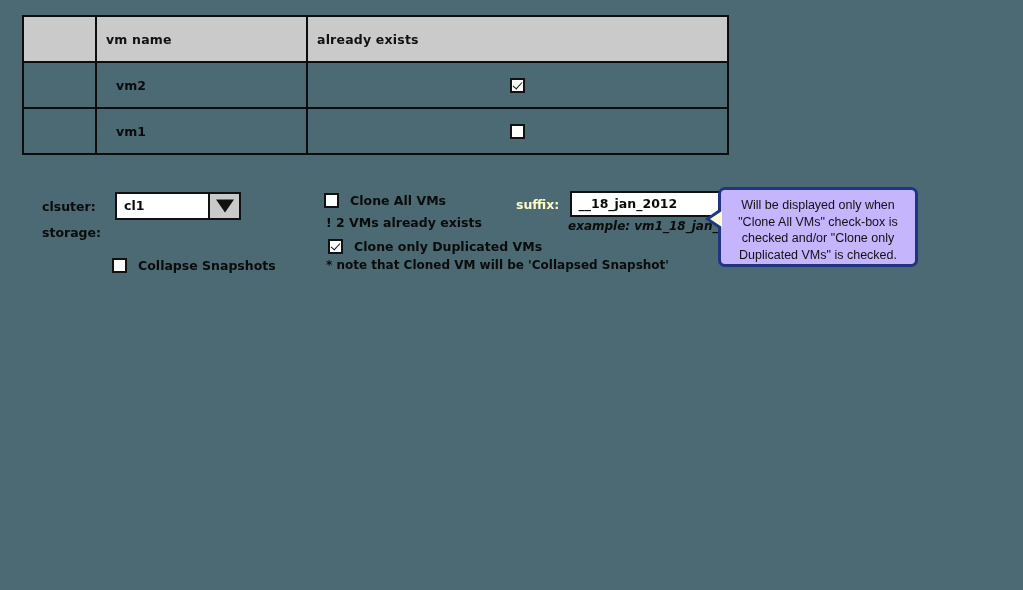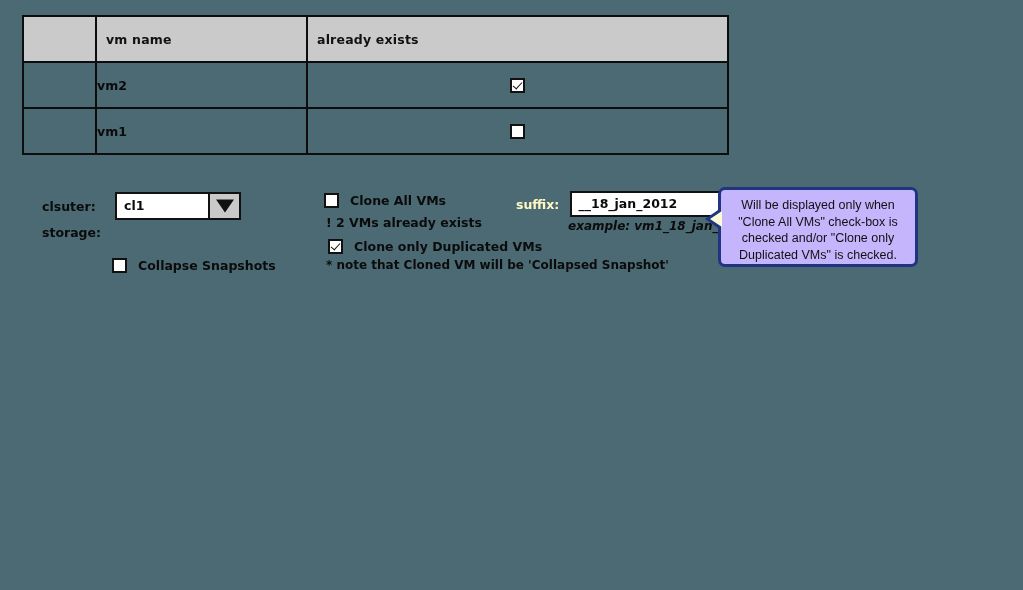--- a/index.html
+++ b/index.html
@@ -46,21 +46,21 @@
   .vm-table thead th.col-exist { padding-left: 9px; }
 
   .vm-table tbody td {
     background: #4c6a73;
     height: 44px;
     vertical-align: middle;
     font-size: 12.5px;
     font-weight: bold;
     color: #0b0b0b;
   }
-  .vm-table tbody td.cell-name { padding-left: 0; border-radius: 23px; }
+  .vm-table tbody td.cell-name { padding-left: 19px; border-radius: 23px; }
   .vm-table tbody td.cell-exist { text-align: center; }
 
   
   .cbox {
     display: inline-block;
     width: 15px;
     height: 15px;
     background: #ffffff;
     border: 2px solid #111111;
     box-sizing: border-box;

